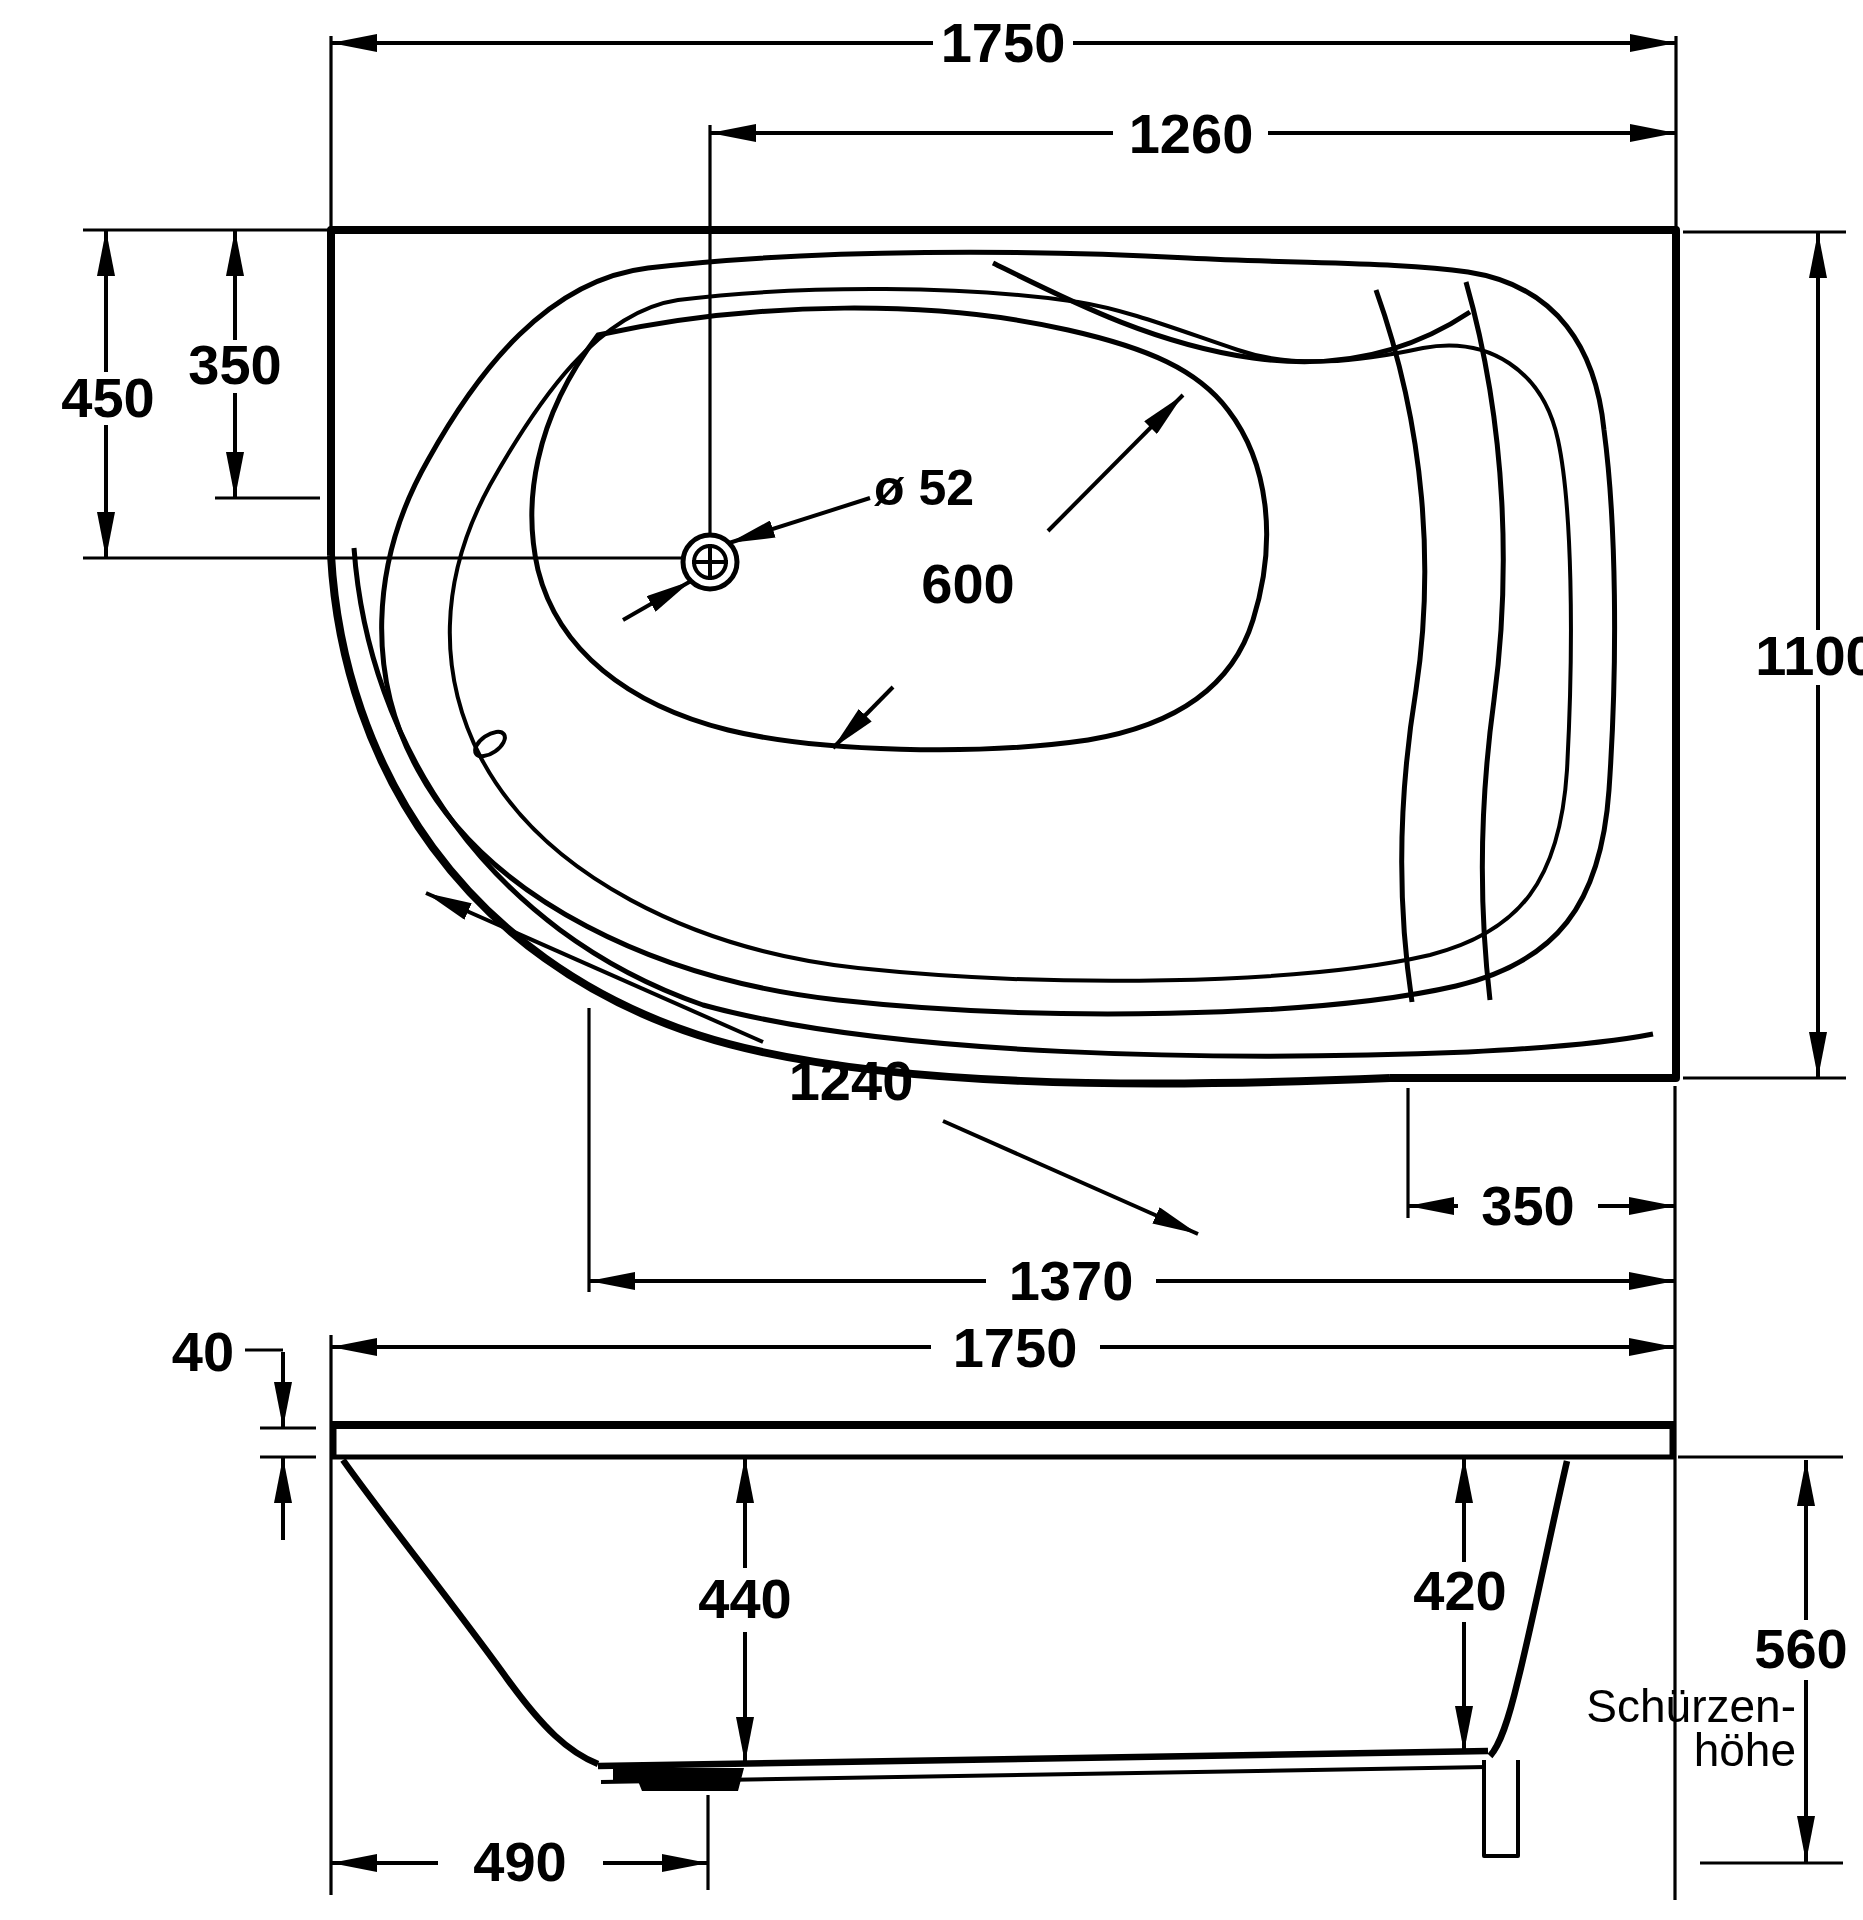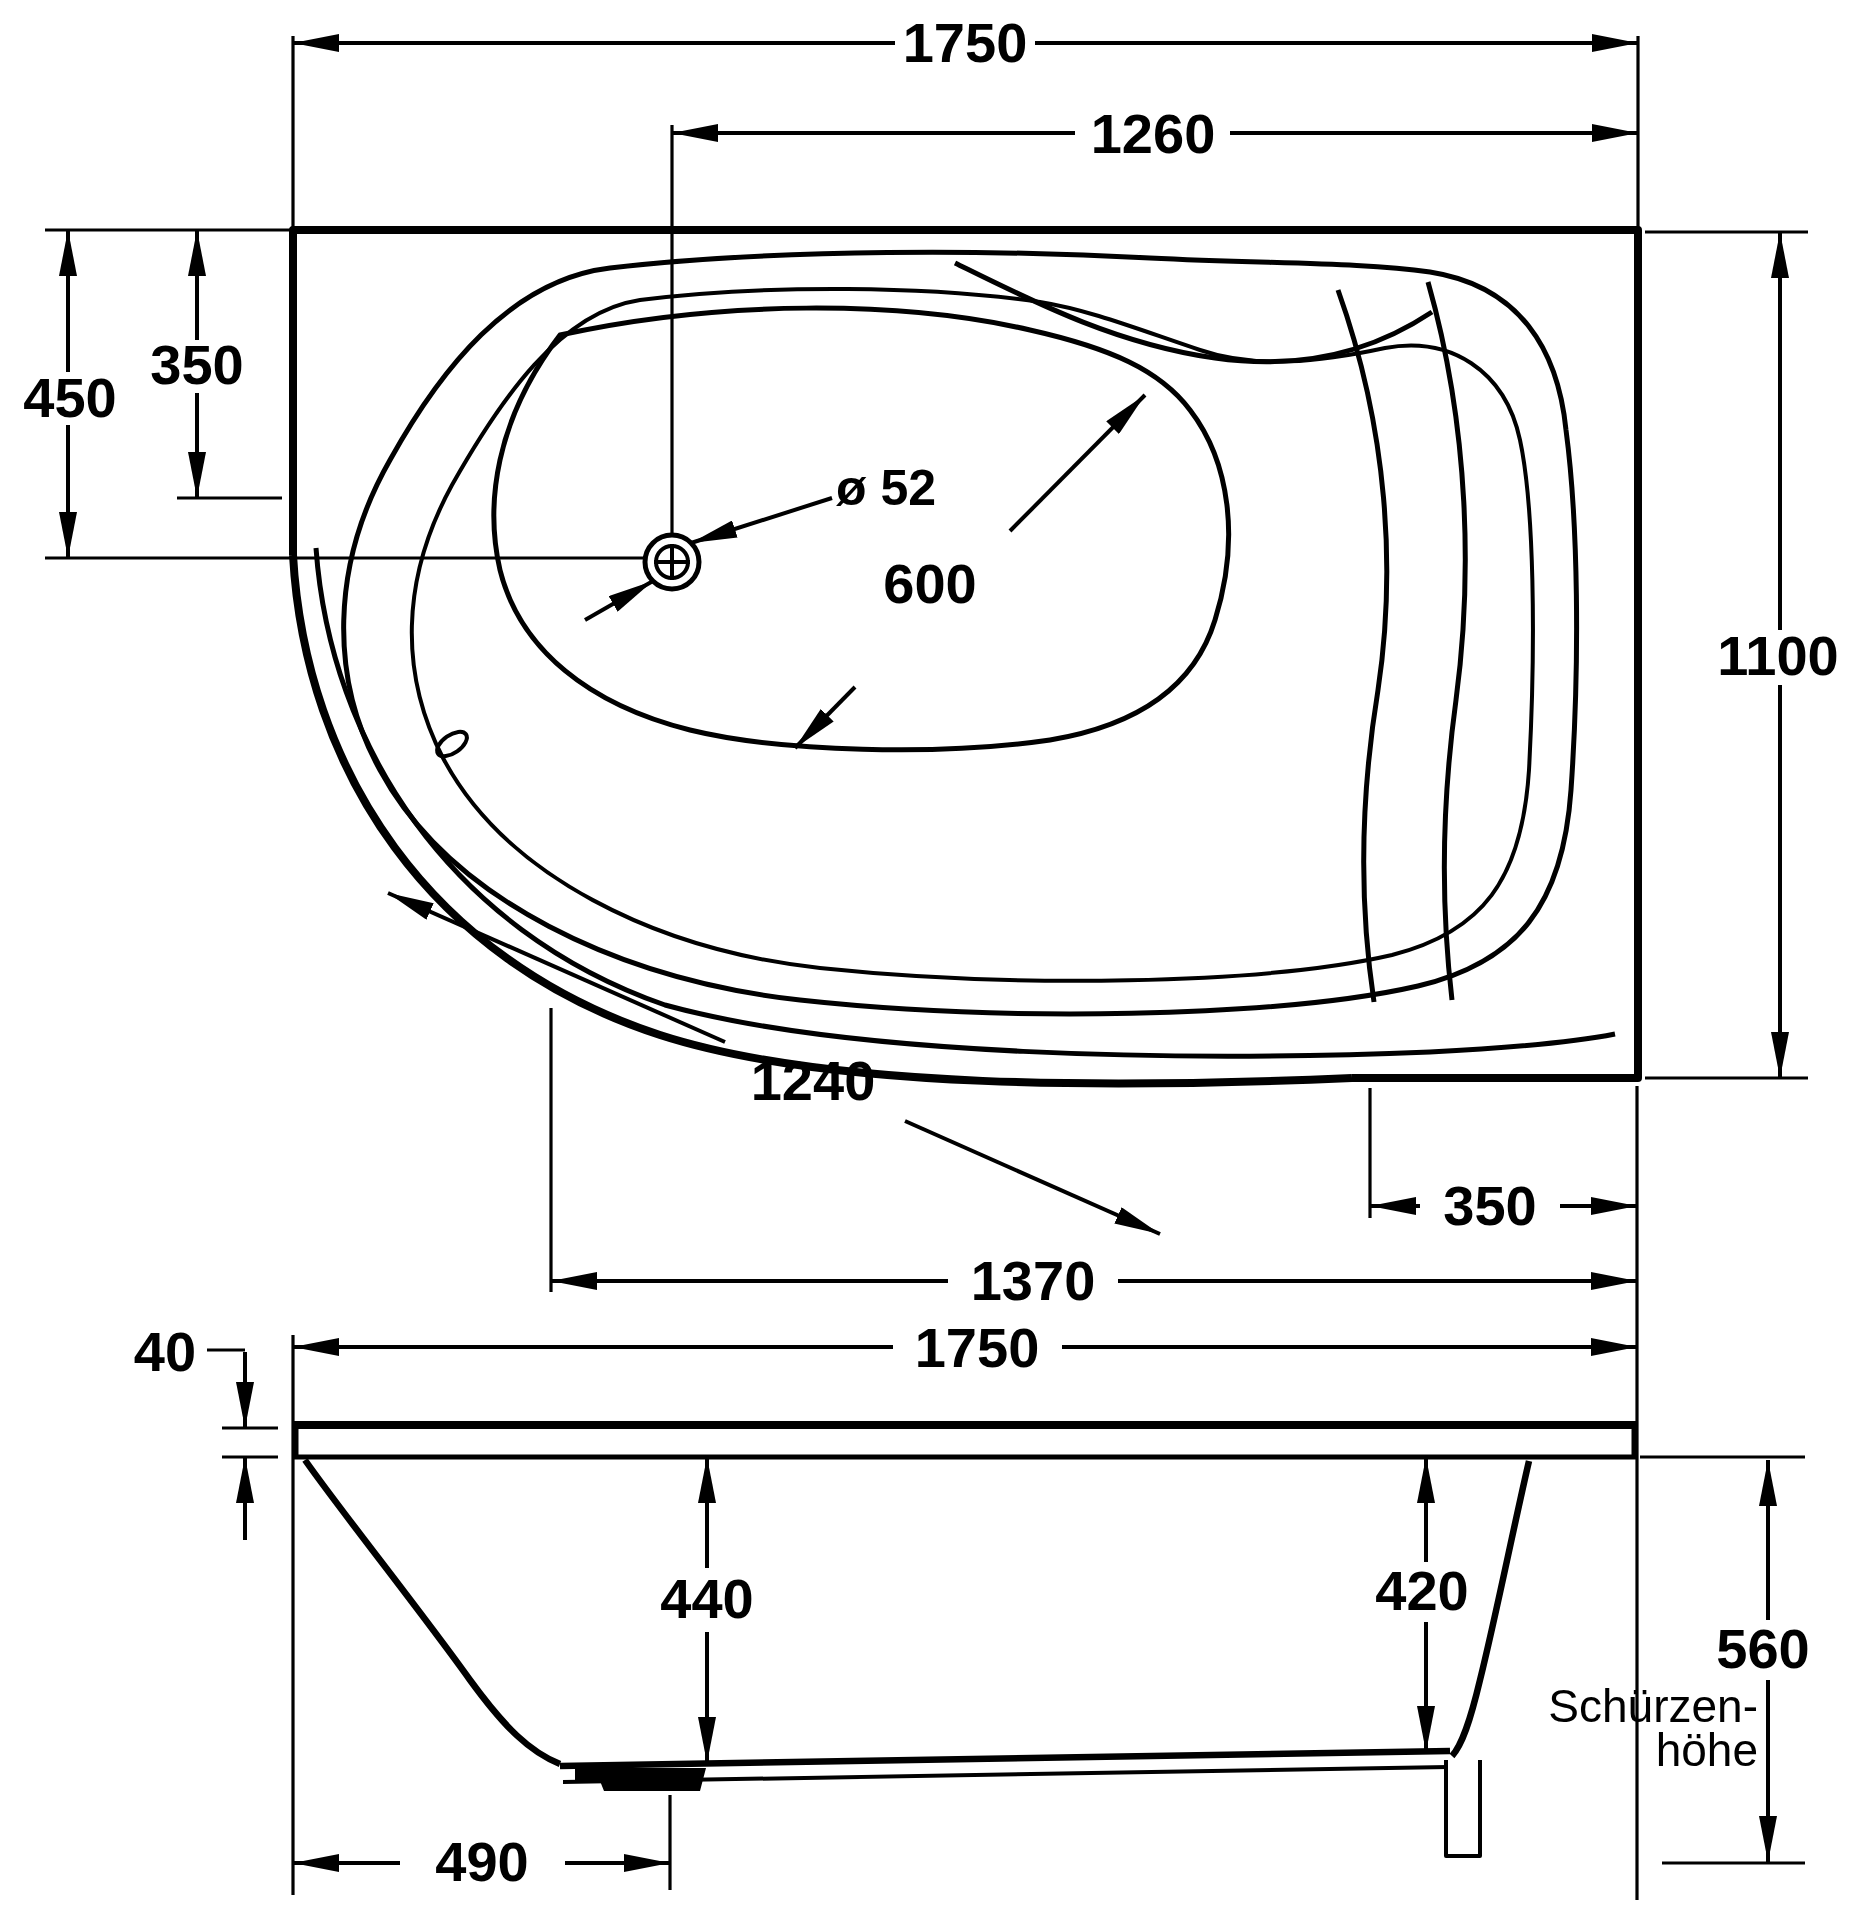--- a/index.html
+++ b/index.html
@@ -2,20 +2,21 @@
 <html style="--ink: #000000; --paper: #ffffff;"><head>
 <meta charset="utf-8">
 <style>
   :root { --ink: #000000; --paper: #ffffff; }
   html,body { margin:0; padding:0; background:var(--paper); }
   .sheet {
     position:relative;
     width:1741px; height:1920px;
     background:var(--paper);
     font-family:"Liberation Sans", sans-serif;
+    padding-left:38px;
   }
   svg { display:block; width:1863px; height:1920px; }
   .stroke   { fill:none; stroke:var(--ink); stroke-linecap:butt; stroke-linejoin:round; }
   .w-heavy  { stroke-width:8; }
   .w-thick  { stroke-width:6.5; }
   .w-mid    { stroke-width:5; }
   .w-dim    { stroke-width:4; }
   .w-thin   { stroke-width:3.2; }
   .dim-text {
     fill:var(--ink);

